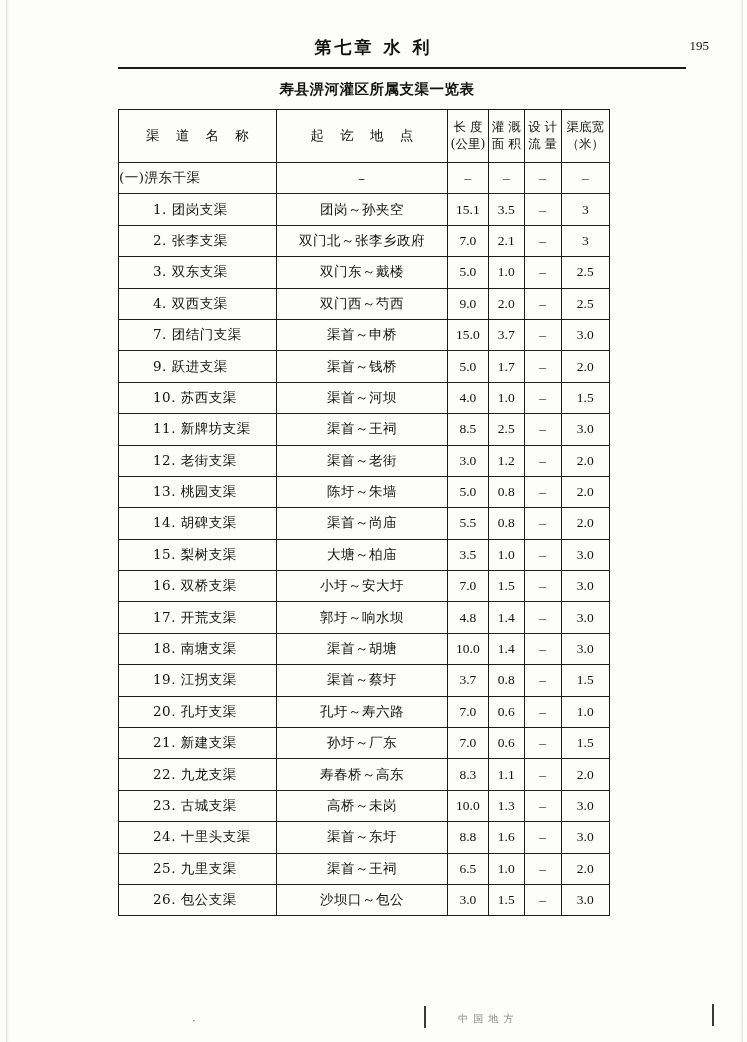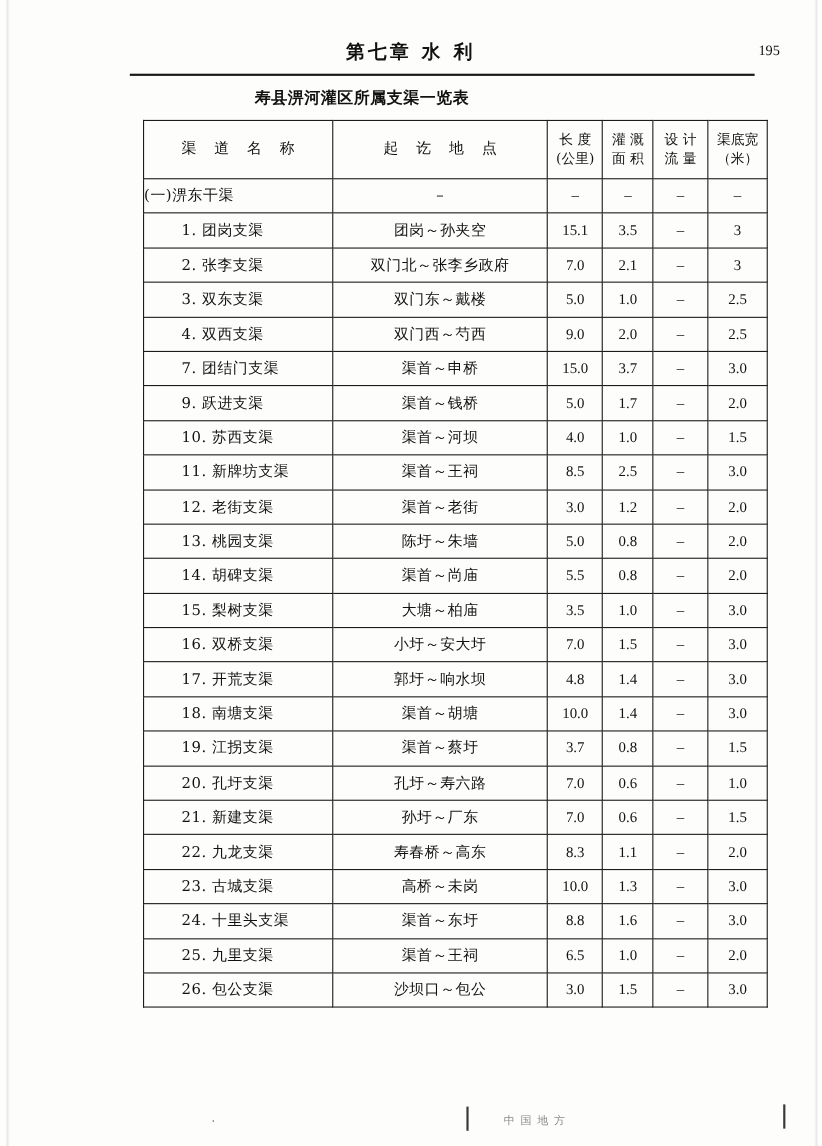--- a/index.html
+++ b/index.html
@@ -68,26 +68,27 @@
   .table-title {
     position: absolute;
     left: 0;
     top: 80px;
     width: 658px;
     text-align: center;
     font-size: 14.5px;
     font-weight: bold;
     letter-spacing: 0.5px;
     font-family: "DejaVu Serif", "Liberation Serif", serif;
+    padding-left: 48px;
   }
   table.data {
     position: absolute;
-    left: 130px;
+    left: 118px;
     top: 109px;
-    width: 568px;
+    width: 492px;
     border-collapse: collapse;
     font-size: 13px;
     font-family: "DejaVu Serif", "Liberation Serif", serif;
   }
   table.data td, table.data th {
     border: 1px solid #1c1c1c;
     padding: 0;
     font-weight: normal;
     vertical-align: middle;
   }

